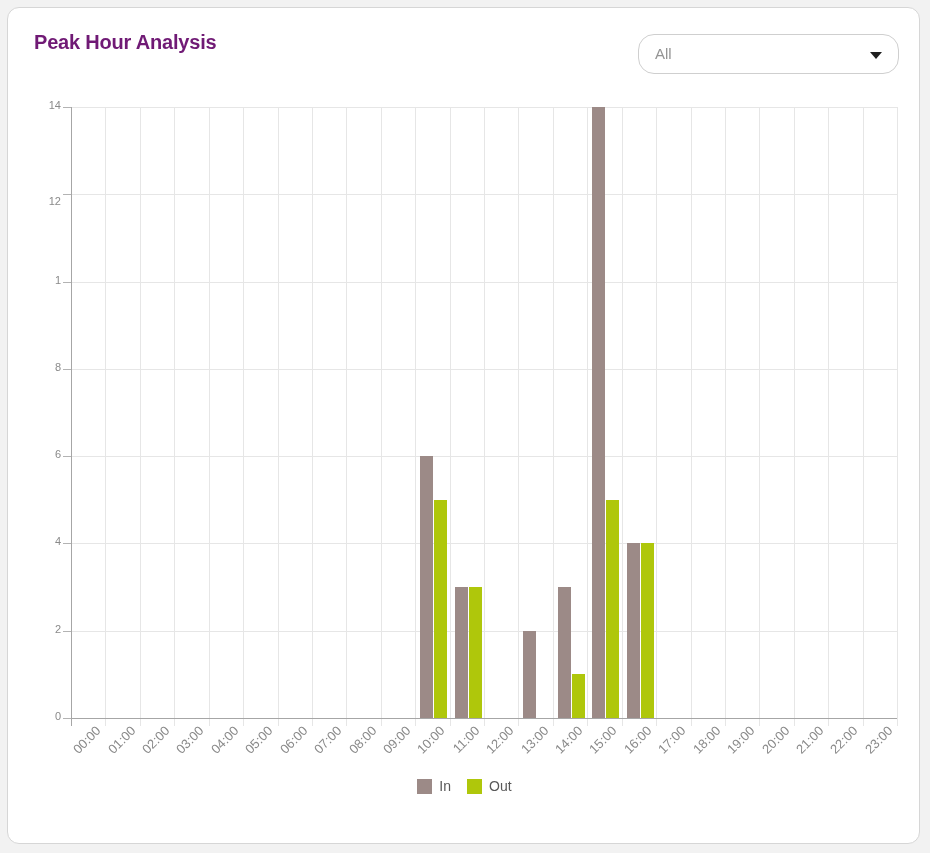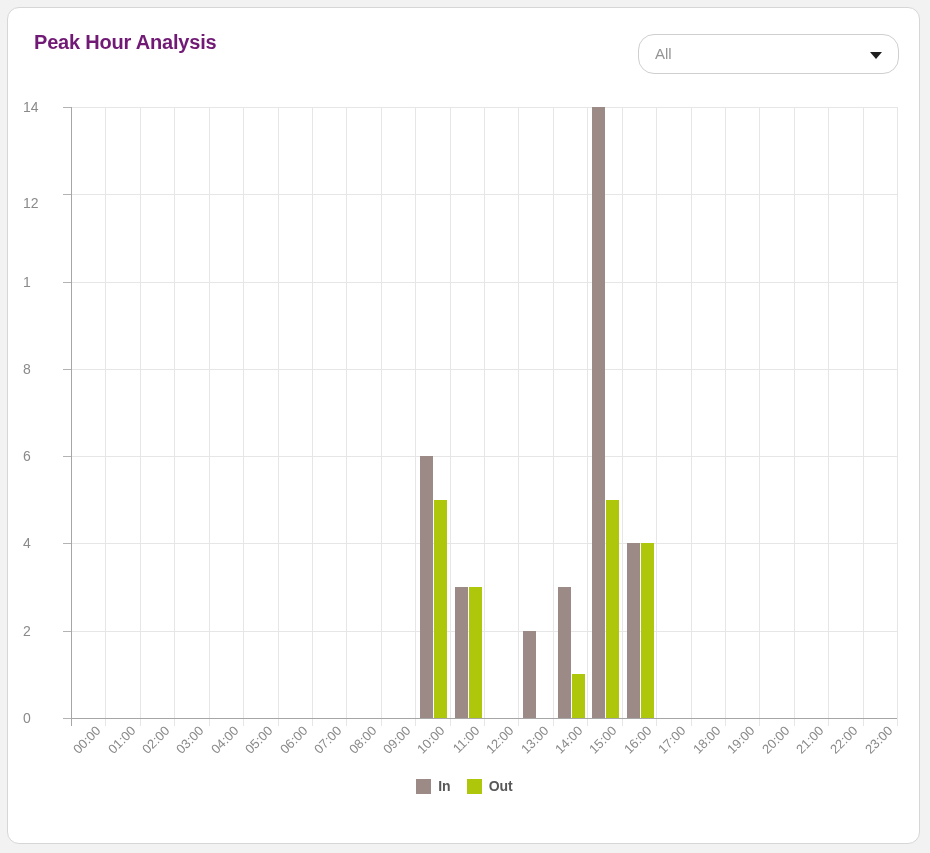--- a/index.html
+++ b/index.html
@@ -54,22 +54,22 @@
   }
   .plot-layer { position: absolute; left: 0; top: 0; width: 913px; height: 837px; }
   .hgrid { position: absolute; height: 1px; background: #e6e6e6; }
   .vgrid { position: absolute; width: 1px; background: #e6e6e6; }
   .y-axis-line { position: absolute; width: 1px; background: #a6a6a6; }
   .x-axis-line { position: absolute; height: 1px; background: #a6a6a6; }
   .ytickmark { position: absolute; width: 8px; height: 1px; background: #b3b3b3; }
   .ylabel {
     position: absolute;
     width: 38px;
-    text-align: left;
-    font-size: 14px;
+    text-align: right;
+    font-size: 11px;
     color: #8a8a8a;
   }
   .xlabel {
     position: absolute;
     width: 200px;
     text-align: right;
     font-size: 13px;
     color: #8a8a8a;
     transform-origin: 100% 0;
     transform: rotate(-45deg);
@@ -77,21 +77,20 @@
   }
   .bar { position: absolute; width: 13px; }
   .legend {
     position: absolute;
     left: 0; top: 770px;
     width: 913px;
     display: flex;
     justify-content: center;
     align-items: center;
     gap: 16px;
-    font-weight: bold;
   }
   .legend-item { display: flex; align-items: center; gap: 7px; }
   .legend-swatch { width: 15px; height: 15px; }
   .legend-label { font-size: 14px; color: #595959; }
 </style>
 </head>
 <body>
 
 <div class="card">
 

